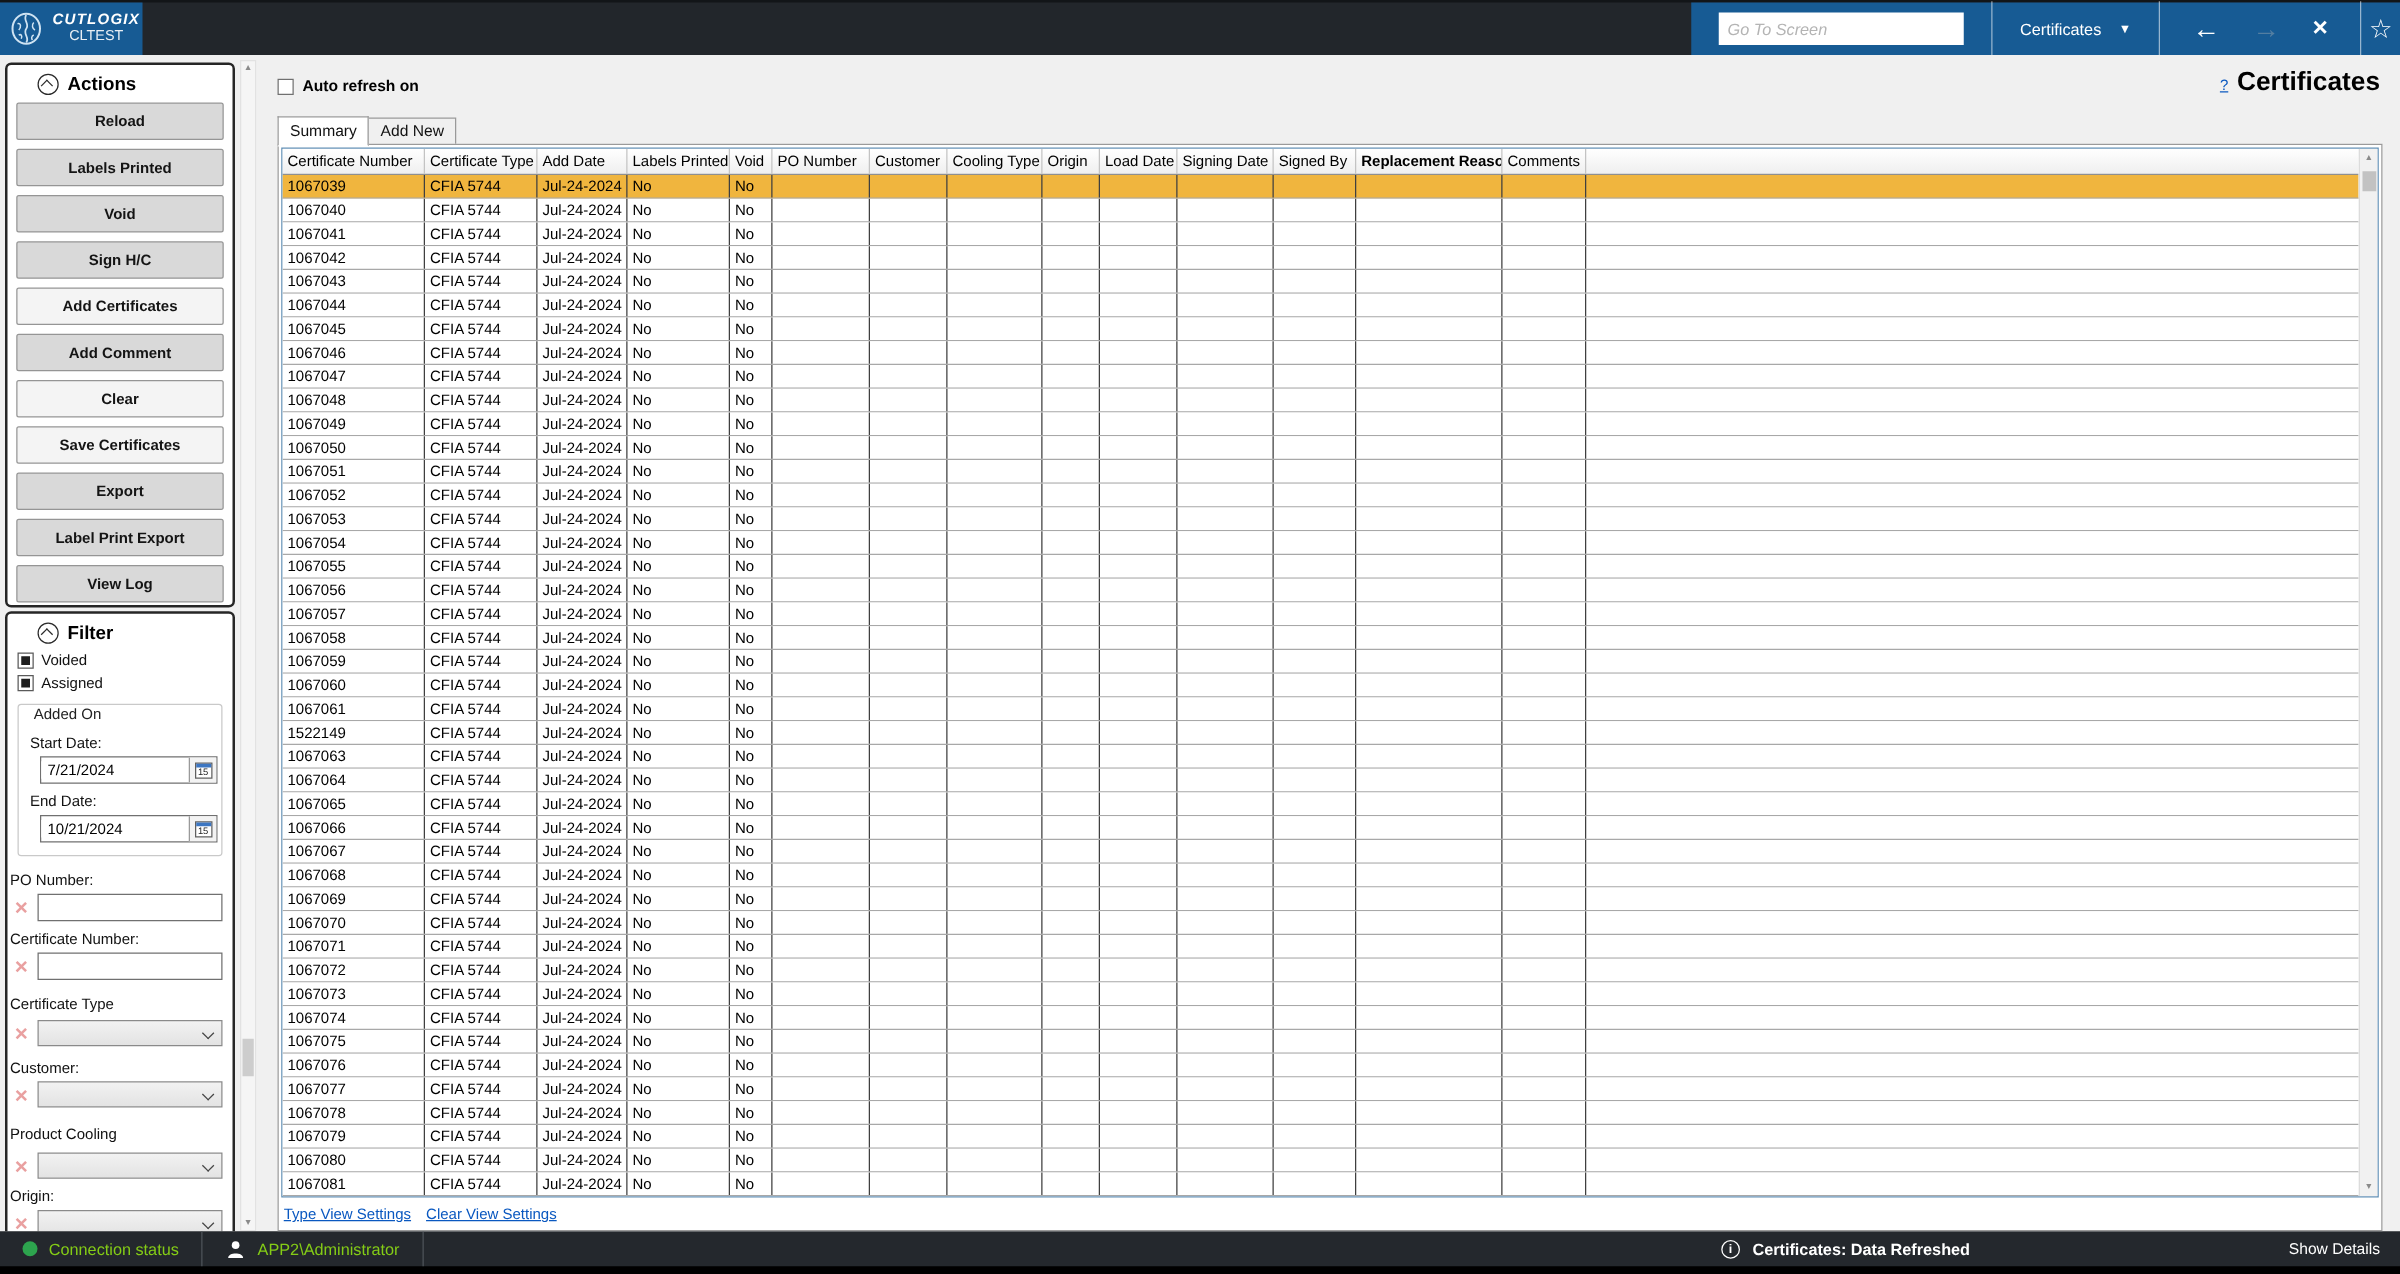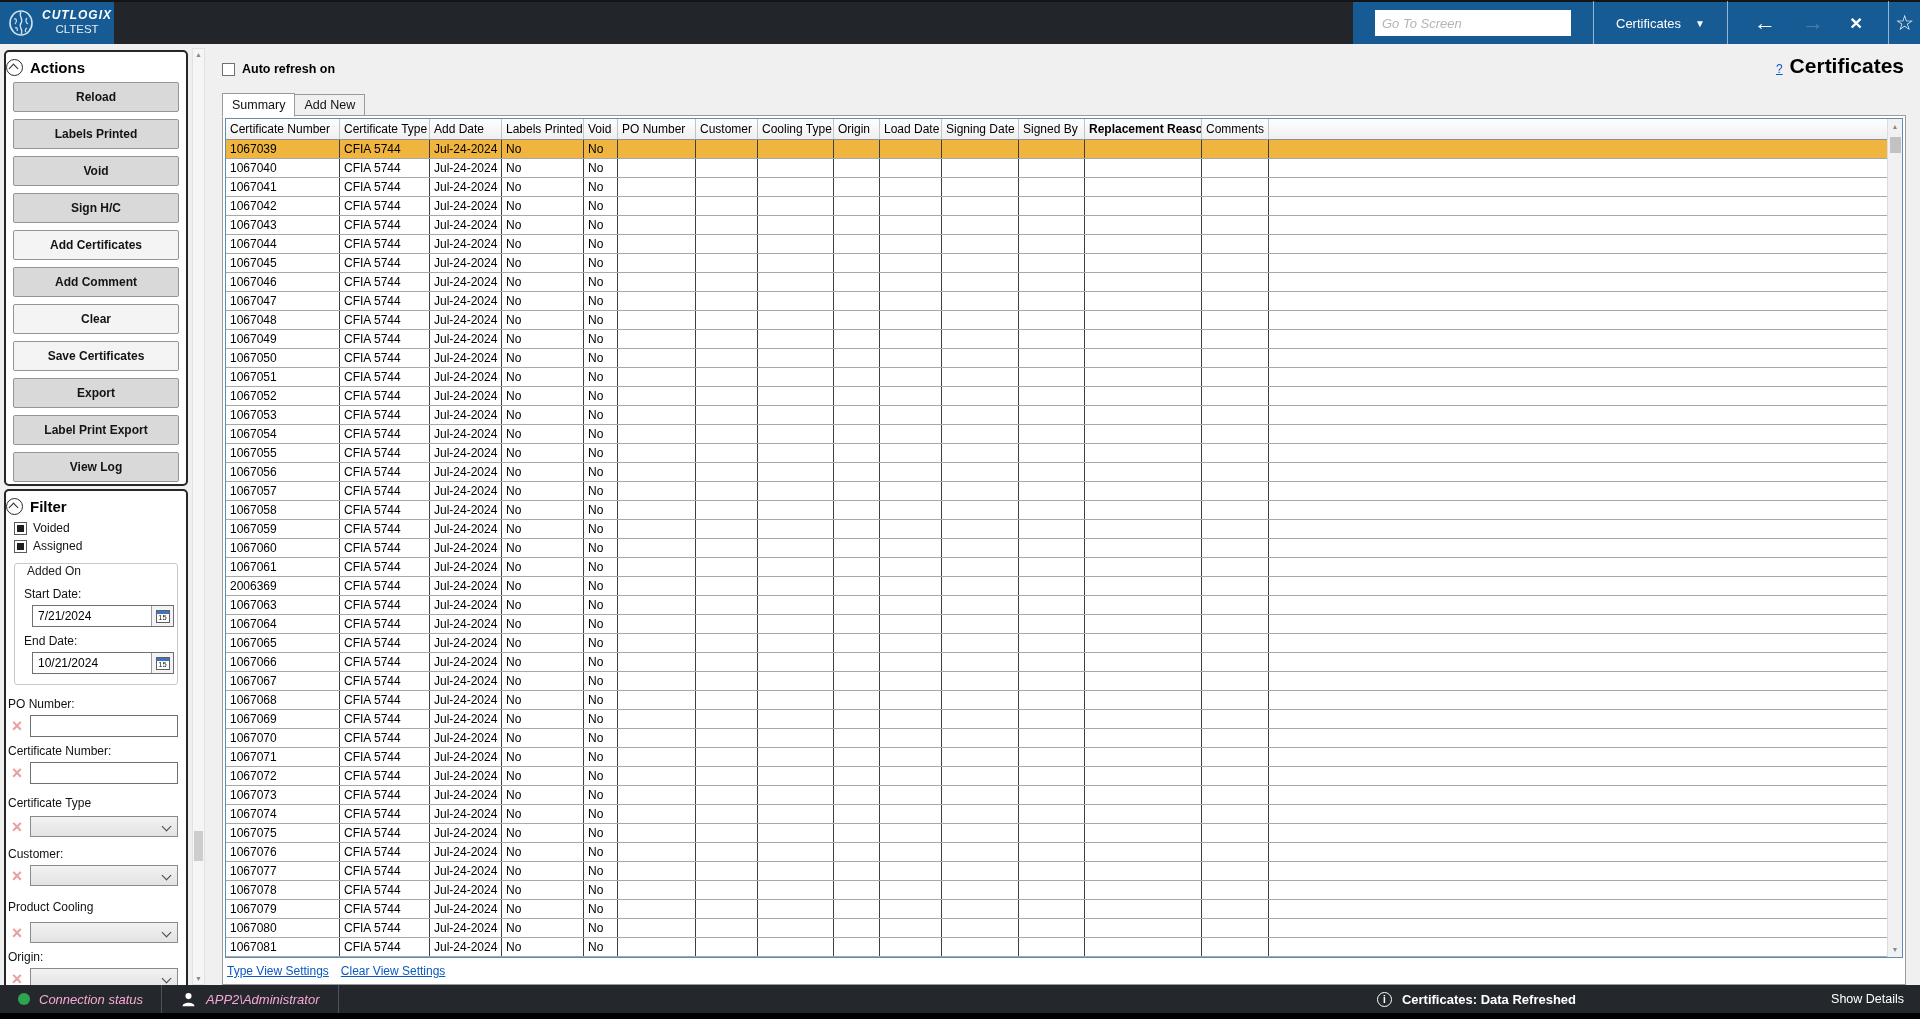--- a/index.html
+++ b/index.html
@@ -27,21 +27,21 @@
   .fav { display:flex; align-items:center; justify-content:center; flex:1; height:100%; color:#fff; font-size:21px; }
 
   
   .workspace { position:absolute; top:44px; left:0; right:0; bottom:34px; background:#f0f0f0; overflow:hidden; }
 
   
   .sidebar { position:absolute; left:0; top:0; width:190px; height:100%; }
   .panel { position:absolute; left:4px; width:184px; background:#fff; border:2px solid #262626; border-radius:5px; }
   .panel-actions { top:6px; height:436px; }
   .panel-filter { top:445px; height:520px; overflow:hidden; }
-  .panel-title { display:flex; align-items:center; gap:7px; padding:7px 8px 4px 0; }
+  .panel-title { display:flex; align-items:center; gap:7px; padding:7px 8px 4px 24px; }
   .panel-title-text { font-size:15px; font-weight:bold; color:#000; }
   .collapse-circle { width:17px; height:17px; border:1.6px solid #2a2a2a; border-radius:50%; position:relative; flex:none; }
   .collapse-circle::after { content:''; position:absolute; width:6px; height:6px; border-left:1.8px solid #2a2a2a; border-top:1.8px solid #2a2a2a; transform:rotate(45deg); left:3.2px; top:5px; }
   .actions-buttons { padding:2px 7px 0 7px; }
   .action-btn { display:block; width:100%; height:30px; margin-bottom:7px; border:1px solid #959595; background:#d9d9d9; border-radius:2px; font-family:"Liberation Sans",sans-serif; font-size:12px; font-weight:bold; color:#141414; }
   .action-btn.light { background:#f4f4f4; }
 
   .fcheck-row { display:flex; align-items:center; gap:6px; padding:2px 8px; }
   .checkbox { width:13px; height:13px; border:1px solid #5a5a5a; background:#fff; position:relative; flex:none; }
   .checkbox.checked::after { content:''; position:absolute; left:2px; top:2px; width:7px; height:7px; background:#1e1e1e; }
@@ -95,21 +95,21 @@
   .grid-vscroll .up { top:4px; } .grid-vscroll .down { bottom:4px; }
   .grid-thumb { position:absolute; left:2px; width:11px; top:18px; height:16px; background:#c2c2c2; }
   .links-row { position:absolute; left:4px; top:848px; display:flex; gap:12px; }
   .view-link { color:#0a58c0; font-size:12px; text-decoration:underline; white-space:nowrap; }
 
   
   .statusbar { position:absolute; left:0; bottom:0; width:1920px; height:34px; background:#24282d; border-bottom:6px solid #000; display:flex; align-items:center; color:#fff; }
   .sb-item { display:flex; align-items:center; gap:9px; padding:0 18px; height:100%; }
   .sb-sep { width:1px; height:28px; background:#4d5359; }
   .green-dot { width:12px; height:12px; border-radius:50%; background:#2da44e; flex:none; }
-  .sb-label { font-size:13px; color:#f9a8d4;font-style:italic; }
+  .sb-label { font-size:13px; color:#84cc16; }
   .sb-right { margin-left:auto; display:flex; align-items:center; height:100%; }
   .info-circle { width:15px; height:15px; border:1.5px solid #fff; border-radius:50%; font-size:10px; font-weight:bold; display:flex; align-items:center; justify-content:center; color:#fff; flex:none; }
   .sb-message { font-size:13px; font-weight:bold; color:#fff; margin-left:10px; }
   .show-details { font-size:12.5px; color:#fff; margin-left:255px; margin-right:16px; white-space:nowrap; }
 </style>
 </head>
 <body>
 
 <div class="topbar">
   <div class="logo-block">
@@ -666,21 +666,21 @@
                   <div class="gcell" style="width: 76px;"></div>
                   <div class="gcell" style="width: 46px;"></div>
                   <div class="gcell" style="width: 62px;"></div>
                   <div class="gcell" style="width: 77px;"></div>
                   <div class="gcell" style="width: 66px;"></div>
                   <div class="gcell" style="width: 117px;"></div>
                   <div class="gcell" style="width: 67px;"></div>
                   <div class="gcell filler"></div>
                 </div>
                 <div class="grow">
-                  <div class="gcell" style="width: 114px;">2006369</div>
+                  <div class="gcell" style="width: 114px;">1522149</div>
                   <div class="gcell" style="width: 90px;">CFIA 5744</div>
                   <div class="gcell" style="width: 72px;">Jul-24-2024</div>
                   <div class="gcell" style="width: 82px;">No</div>
                   <div class="gcell" style="width: 34px;">No</div>
                   <div class="gcell" style="width: 78px;"></div>
                   <div class="gcell" style="width: 62px;"></div>
                   <div class="gcell" style="width: 76px;"></div>
                   <div class="gcell" style="width: 46px;"></div>
                   <div class="gcell" style="width: 62px;"></div>
                   <div class="gcell" style="width: 77px;"></div>

